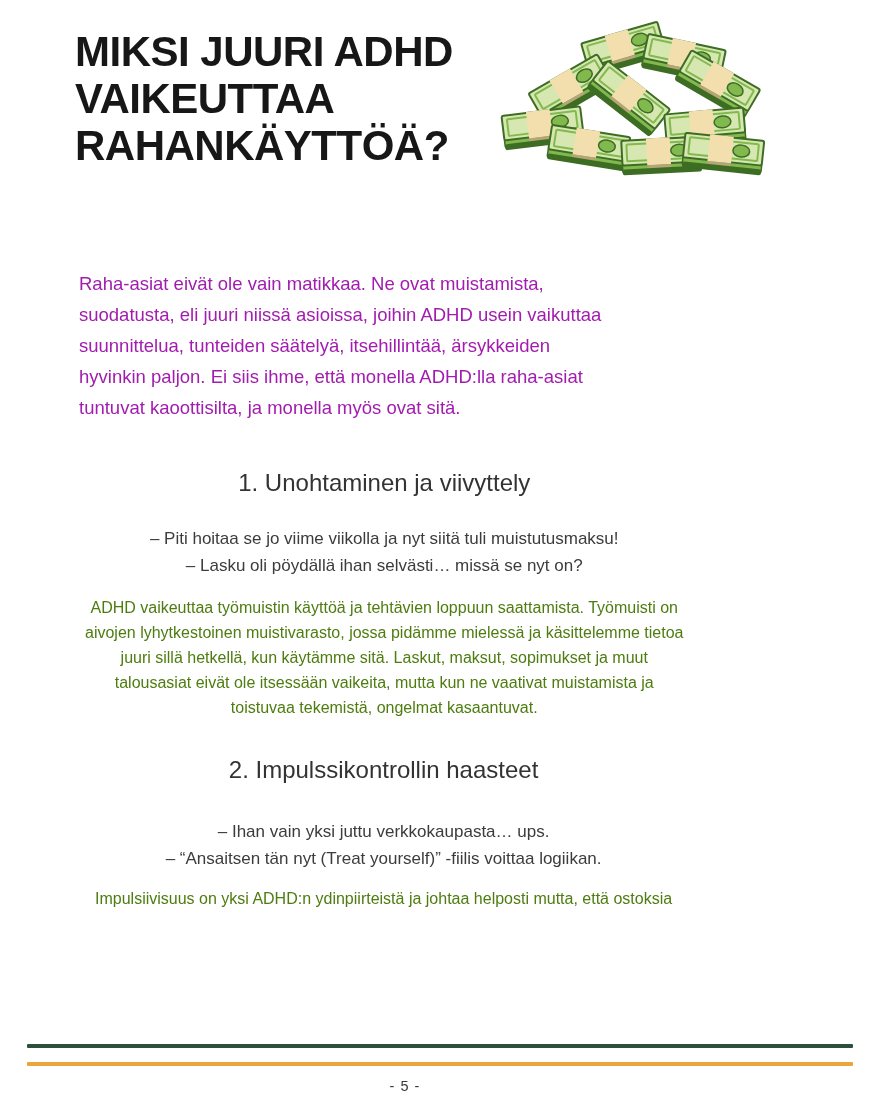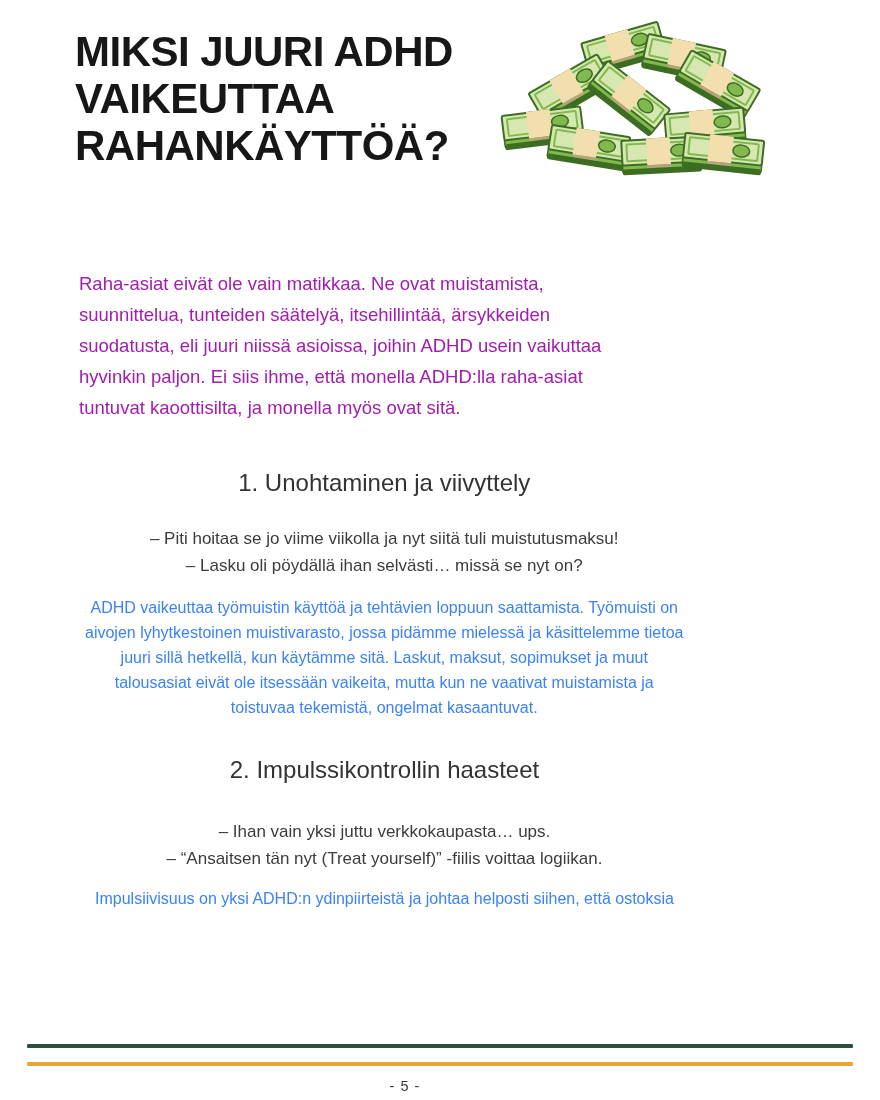--- a/index.html
+++ b/index.html
@@ -33,21 +33,21 @@
     font-size:18.5px;line-height:31px;color:#a21caf;
   }
 
   .section{position:absolute;text-align:center;}
   .section-1{left:85px;top:468px;}
   .section-2{left:95px;top:755px;}
   .section-heading{
     font-size:24px;line-height:30px;font-weight:500;color:#333333;
   }
   .quotes{margin-top:27px;font-size:17px;line-height:27px;color:#3c3c3c;}
-  .body-text{margin-top:16px;font-size:16px;line-height:25px;color:#3b82f6;}
+  .body-text{margin-top:16px;font-size:16px;line-height:25px;color:#4d7c0f;}
   .section-2 .quotes{margin-top:33px;}
   .section-2 .body-text{margin-top:14px;}
 
   .rule{position:absolute;left:27px;width:826px;border-radius:1px;}
   .rule-green{top:1044px;height:4px;background:var(--rule_green);}
   .rule-orange{top:1062px;height:3.5px;background:var(--rule_orange);}
   .page-number{
     position:absolute;top:1078px;left:0;width:100%;
     text-align:center;font-size:14.5px;color:#3a3a3a;letter-spacing:1px;
   }
@@ -84,22 +84,22 @@
       <use href="#bundle" transform="translate(92,62) rotate(38 40 18)"></use>
       <use href="#bundle" transform="translate(170,92) rotate(-5 40 18)"></use>
       <use href="#bundle" transform="translate(52,112) rotate(9 40 18)"></use>
       <use href="#bundle" transform="translate(126,120) rotate(-3 40 18)"></use>
       <use href="#bundle" transform="translate(188,118) rotate(6 40 18)"></use>
     </svg>
   </div>
 
   <div class="intro">
     <div>Raha-asiat eivät ole vain matikkaa. Ne ovat muistamista,</div>
+    <div>suodatusta, eli juuri niissä asioissa, joihin ADHD usein vaikuttaa</div>
     <div>suunnittelua, tunteiden säätelyä, itsehillintää, ärsykkeiden</div>
-    <div>suodatusta, eli juuri niissä asioissa, joihin ADHD usein vaikuttaa</div>
     <div>hyvinkin paljon. Ei siis ihme, että monella ADHD:lla raha-asiat</div>
     <div>tuntuvat kaoottisilta, ja monella myös ovat sitä.</div>
   </div>
 
   <section class="section section-1">
     <h2 class="section-heading">1. Unohtaminen ja viivyttely</h2>
     <div class="quotes">
       <div>– Piti hoitaa se jo viime viikolla ja nyt siitä tuli muistutusmaksu!</div>
       <div>– Lasku oli pöydällä ihan selvästi… missä se nyt on?</div>
     </div>
@@ -112,21 +112,21 @@
     </div>
   </section>
 
   <section class="section section-2">
     <h2 class="section-heading">2. Impulssikontrollin haasteet</h2>
     <div class="quotes">
       <div>– Ihan vain yksi juttu verkkokaupasta… ups.</div>
       <div>– “Ansaitsen tän nyt (Treat yourself)” -fiilis voittaa logiikan.</div>
     </div>
     <div class="body-text">
-      <div>Impulsiivisuus on yksi ADHD:n ydinpiirteistä ja johtaa helposti siihen, että ostoksia</div>
+      <div>Impulsiivisuus on yksi ADHD:n ydinpiirteistä ja johtaa helposti mutta, että ostoksia</div>
     </div>
   </section>
 
   <div class="rule rule-green"></div>
   <div class="rule rule-orange"></div>
   <div class="page-number">- 5 -</div>
 
 </div>
 
 </body></html>

